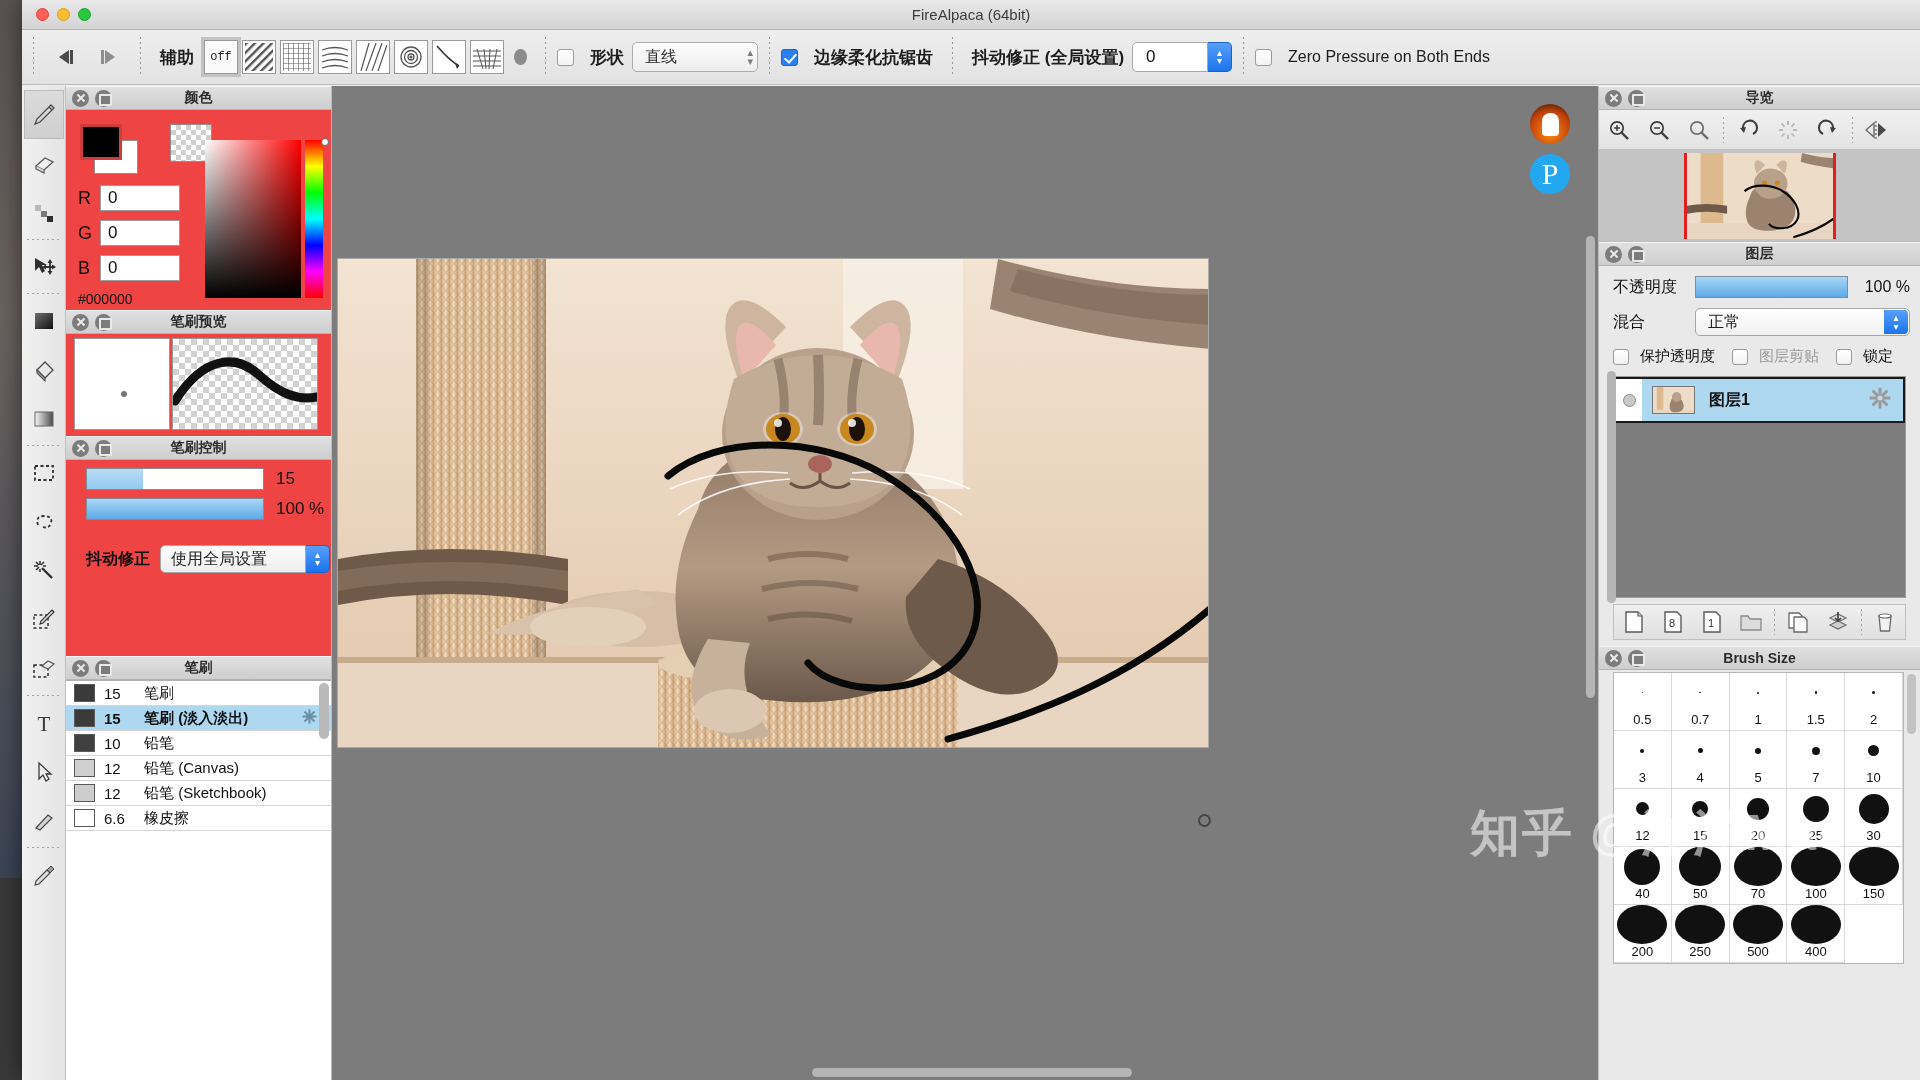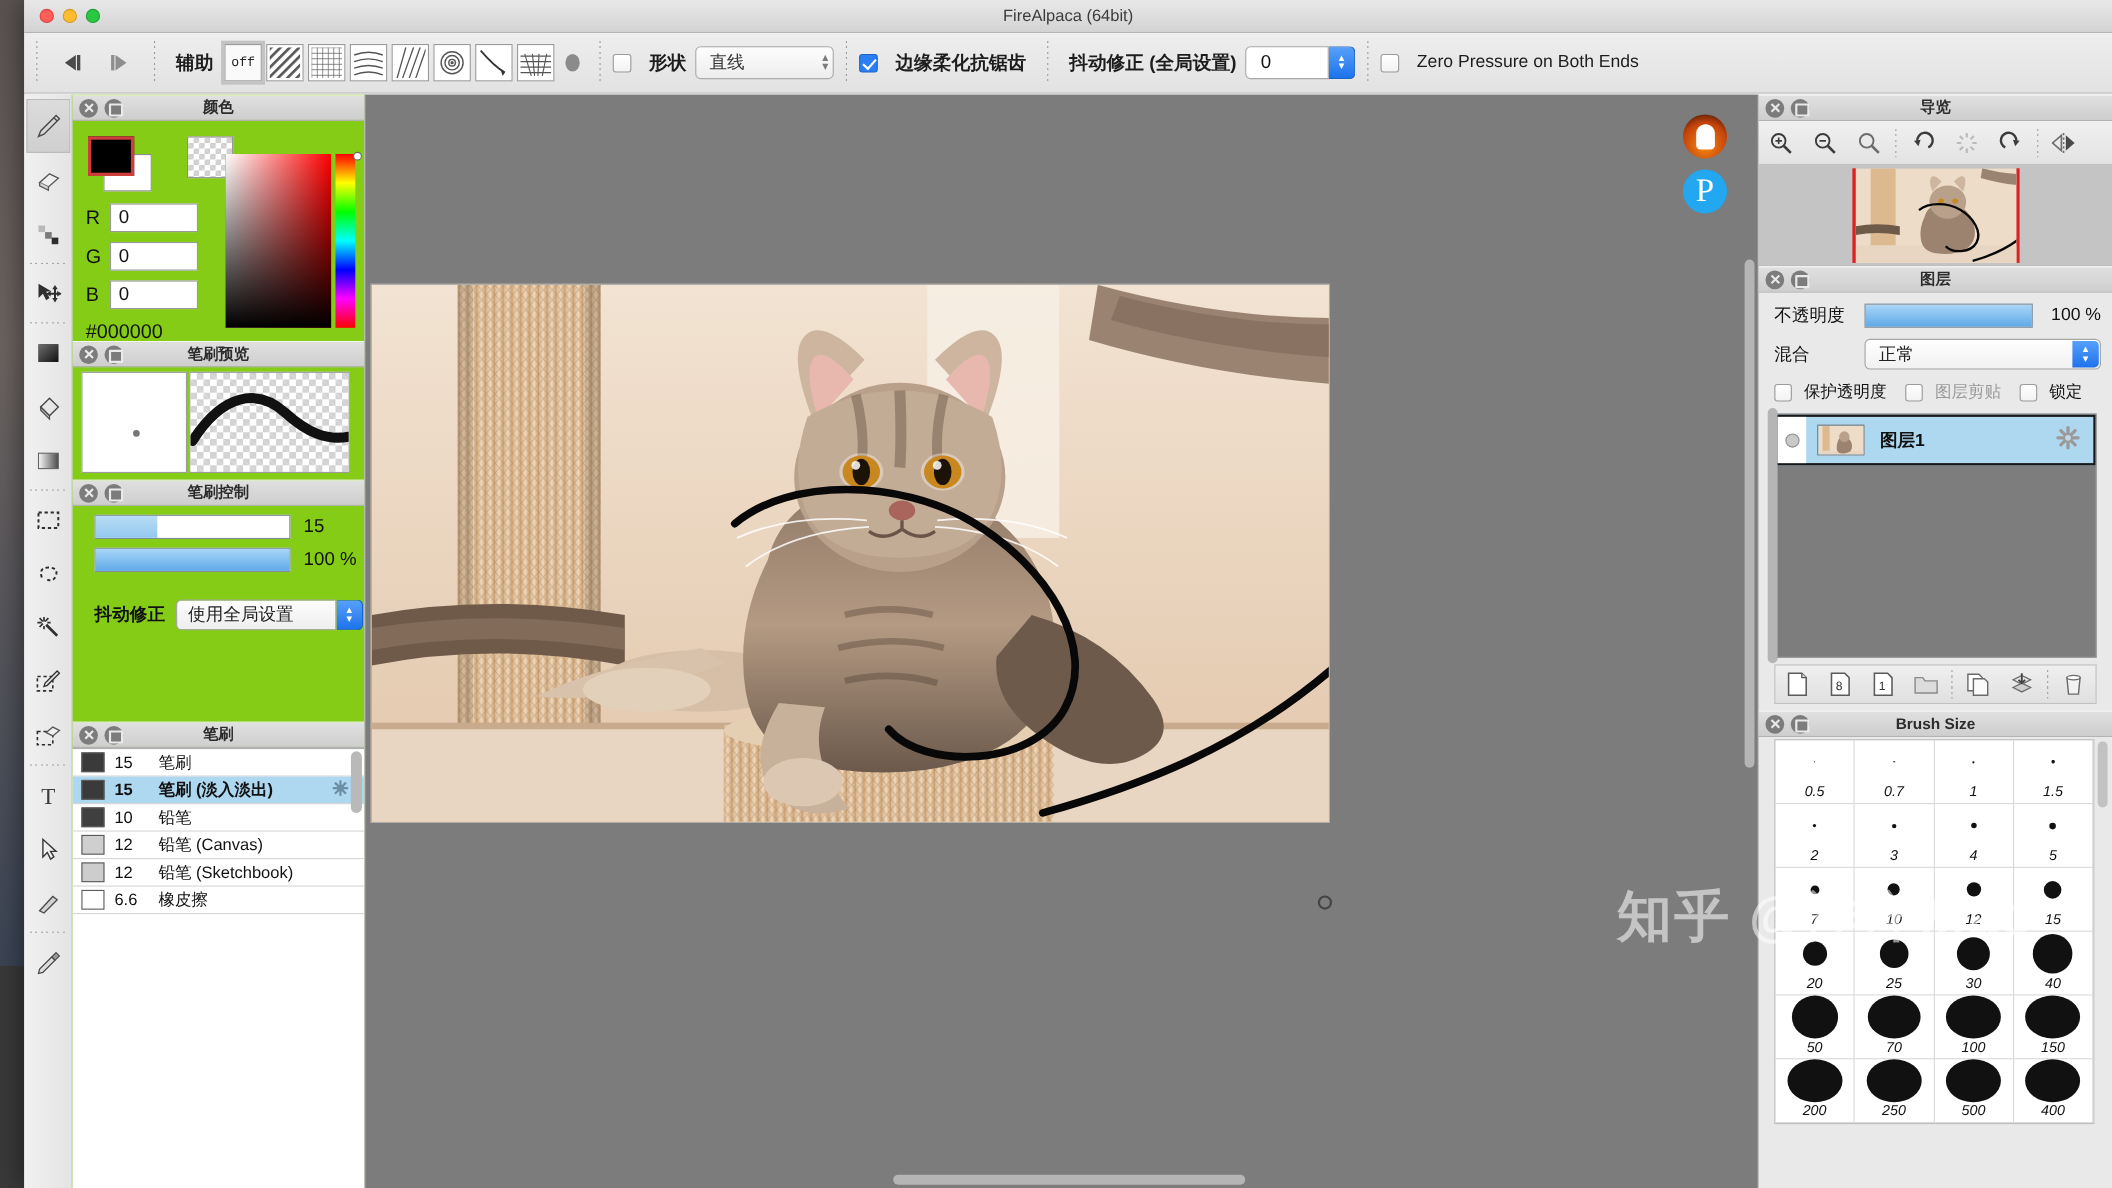--- a/index.html
+++ b/index.html
@@ -99,21 +99,21 @@
     display: flex; flex-direction: column; align-items: center;
   }
   .tool {
     width: 40px; height: 49px; display: flex; align-items: center; justify-content: center;
   }
   .tool.active { background: linear-gradient(180deg,#dcdcdc,#cfcfcf); box-shadow: inset 0 0 0 1px #bbb; }
   .tool-sep { width: 34px; height: 1px; margin: 2px 0;
     background: repeating-linear-gradient(90deg,#a5a5a5 0 2px, transparent 2px 5px); }
 
   
-  .leftdock { width: 266px; background: #84cc16; border-right: 1px solid #bdbdbd;
+  .leftdock { width: 266px; background: #ef4444; border-right: 1px solid #bdbdbd;
     display: flex; flex-direction: column; }
   .panel-head {
     height: 24px; background: linear-gradient(180deg,#e0e0e0,#cecece);
     border-top: 1px solid #f6f6f6; border-bottom: 1px solid #b3b3b3;
     display: flex; align-items: center; position: relative;
   }
   .ph-btn { width: 17px; height: 17px; border-radius: 50%; background: #7c7c7c;
     margin-left: 6px; position: relative; flex: none; }
   .ph-btn.x:before, .ph-btn.x:after {
     content:""; position:absolute; left:3.5px; top:7.5px; width:10px; height:2px; background:#e9e9e9;
@@ -137,21 +137,21 @@
     background: #000; border: 3px solid #cf3c3c; }
   .sw-trans { width: 42px; height: 38px; margin: 2px 0 0 22px; border: 1px solid #8e8e8e;
     background-image:
       linear-gradient(45deg,#cfcfcf 25%, transparent 25%, transparent 75%, #cfcfcf 75%),
       linear-gradient(45deg,#cfcfcf 25%, transparent 25%, transparent 75%, #cfcfcf 75%);
     background-size: 10px 10px; background-position: 0 0, 5px 5px; background-color: #fff; }
   .rgb-row { display: flex; align-items: center; margin: 9px 0 0 12px; }
   .rgb-lbl { width: 22px; font-size: 18px; color: #111; }
   .rgb-field { width: 80px; height: 26px; border: 1px solid #9b9b9b; background: #fff;
     font-size: 17px; color: #111; display:flex; align-items:center; padding-left: 7px; }
-  .hex { margin: 10px 0 4px 12px; font-size: 18px; color: #111; }
+  .hex { margin: 10px 0 4px 12px; font-size: 14px; color: #111; }
   .sv-box { position: absolute; right: 30px; top: 30px; width: 96px; height: 158px;
     background:
       linear-gradient(to top, #000, rgba(0,0,0,0)),
       linear-gradient(to right, #fff, rgba(255,255,255,0)), #ff0000; }
   .hue-box { position: absolute; right: 8px; top: 30px; width: 18px; height: 158px;
     background: linear-gradient(to bottom,#ff0000,#ffff00,#00ff00,#00ffff,#0000ff,#ff00ff,#ff0000); }
   .hue-knob { position:absolute; right: 2px; top: 28px; width: 8px; height: 8px; border-radius: 50%;
     background: #fff; border: 1px solid #666; }
   .sv-knob { position:absolute; left: 168px; top: 265px; width: 13px; height: 13px;
     border-radius: 50%; background: #fff; border: 1px solid #444; }
@@ -262,22 +262,22 @@
   .layer-name { margin-left: 14px; font-size: 16px; font-weight: 700; color: #111; }
   .layer-gear { margin-left: auto; margin-right: 12px; }
   .layers-scroll { position: absolute; left: -7px; top: -6px; width: 9px; height: 232px;
     border-radius: 5px; background: #b5b5b5; }
   .layer-toolbar { height: 36px; background: linear-gradient(180deg,#efefef,#e0e0e0);
     border: 1px solid #c0c0c0; margin: 6px 14px 0 14px; display: flex; align-items: center; }
   .ltb { width: 42px; display: flex; align-items: center; justify-content: center; }
   .ltb-sep { width: 1px; height: 26px; margin: 0 4px;
     background: repeating-linear-gradient(180deg,#a0a0a0 0 2px, transparent 2px 5px); }
 
-  .bs-grid { display: grid; grid-template-columns: repeat(4, 1fr); background: #fff;
-    border: 1px solid #b7b7b7; margin: 0 16px 0 14px; position: relative; font-style: italic; }
+  .bs-grid { display: grid; grid-template-columns: repeat(5, 1fr); background: #fff;
+    border: 1px solid #b7b7b7; margin: 0 16px 0 14px; position: relative; }
   .bs-cell { height: 58px; border-right: 1px solid #d9d9d9; border-bottom: 1px solid #d9d9d9;
     display: flex; flex-direction: column; align-items: center; justify-content: flex-end;
     padding-bottom: 3px; position: relative; }
   .bs-dot { background: #111; border-radius: 50%; margin-bottom: auto; margin-top: auto; }
   .bs-lbl { font-size: 13px; color: #111; }
   .bs-scroll { position: absolute; right: 2px; top: 2px; width: 9px; height: 60px;
     border-radius: 5px; background: #c2c2c2; }
 
   .watermark { position: absolute; left: 1470px; top: 800px; font-size: 50px;
     color: rgba(255,255,255,.55); font-weight: 700; white-space: nowrap;

